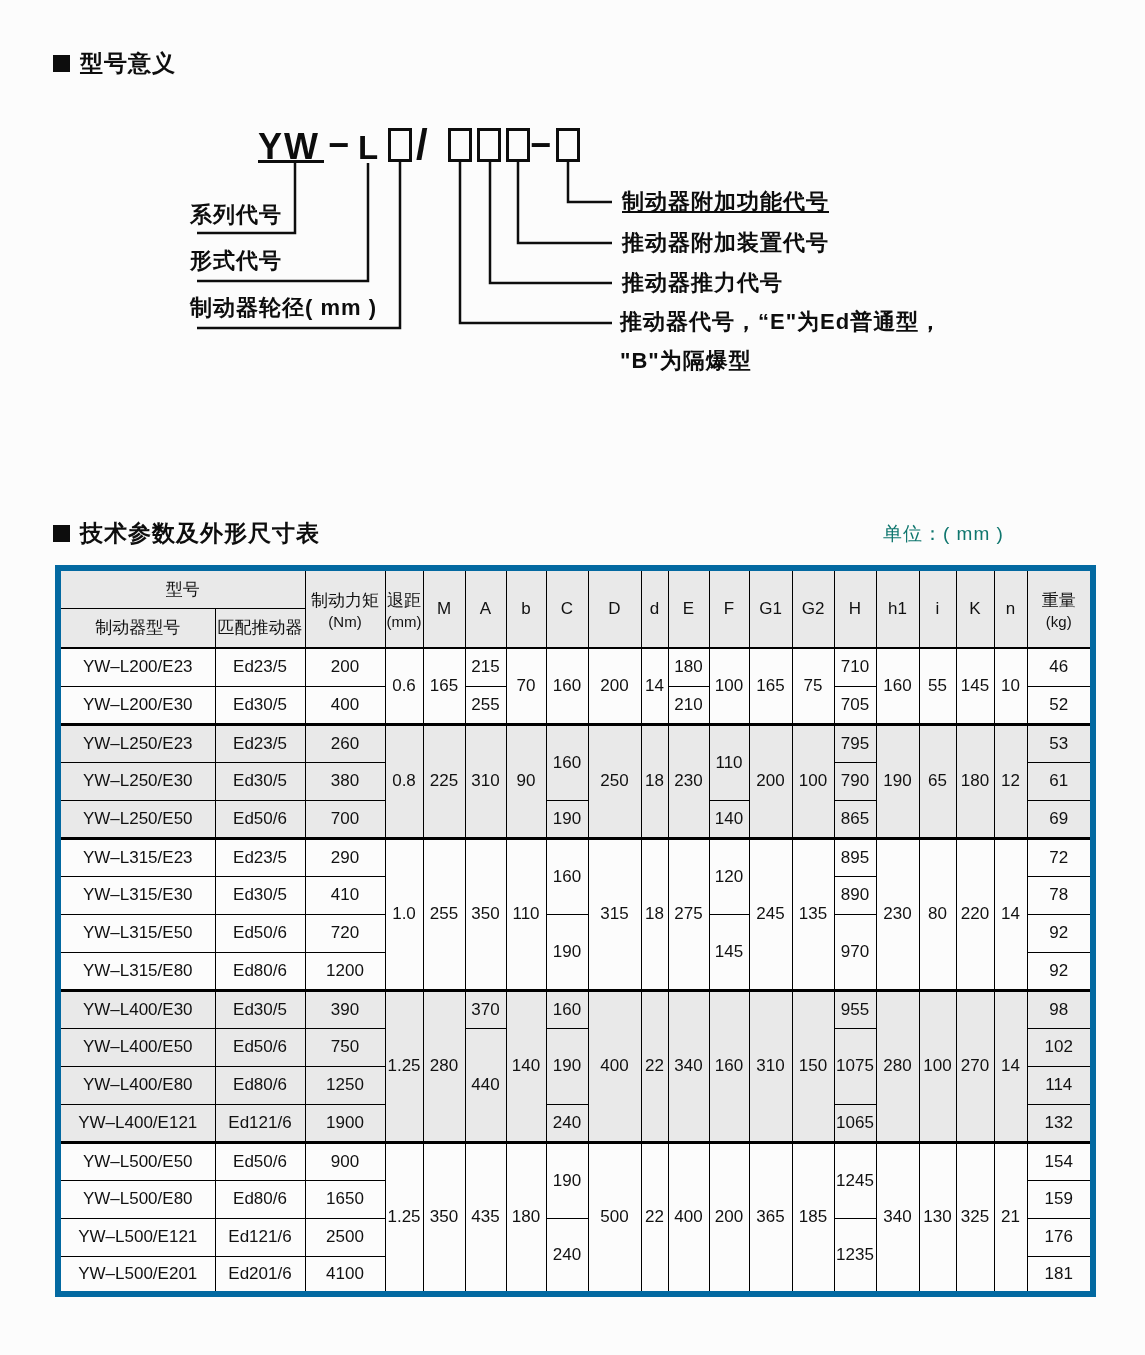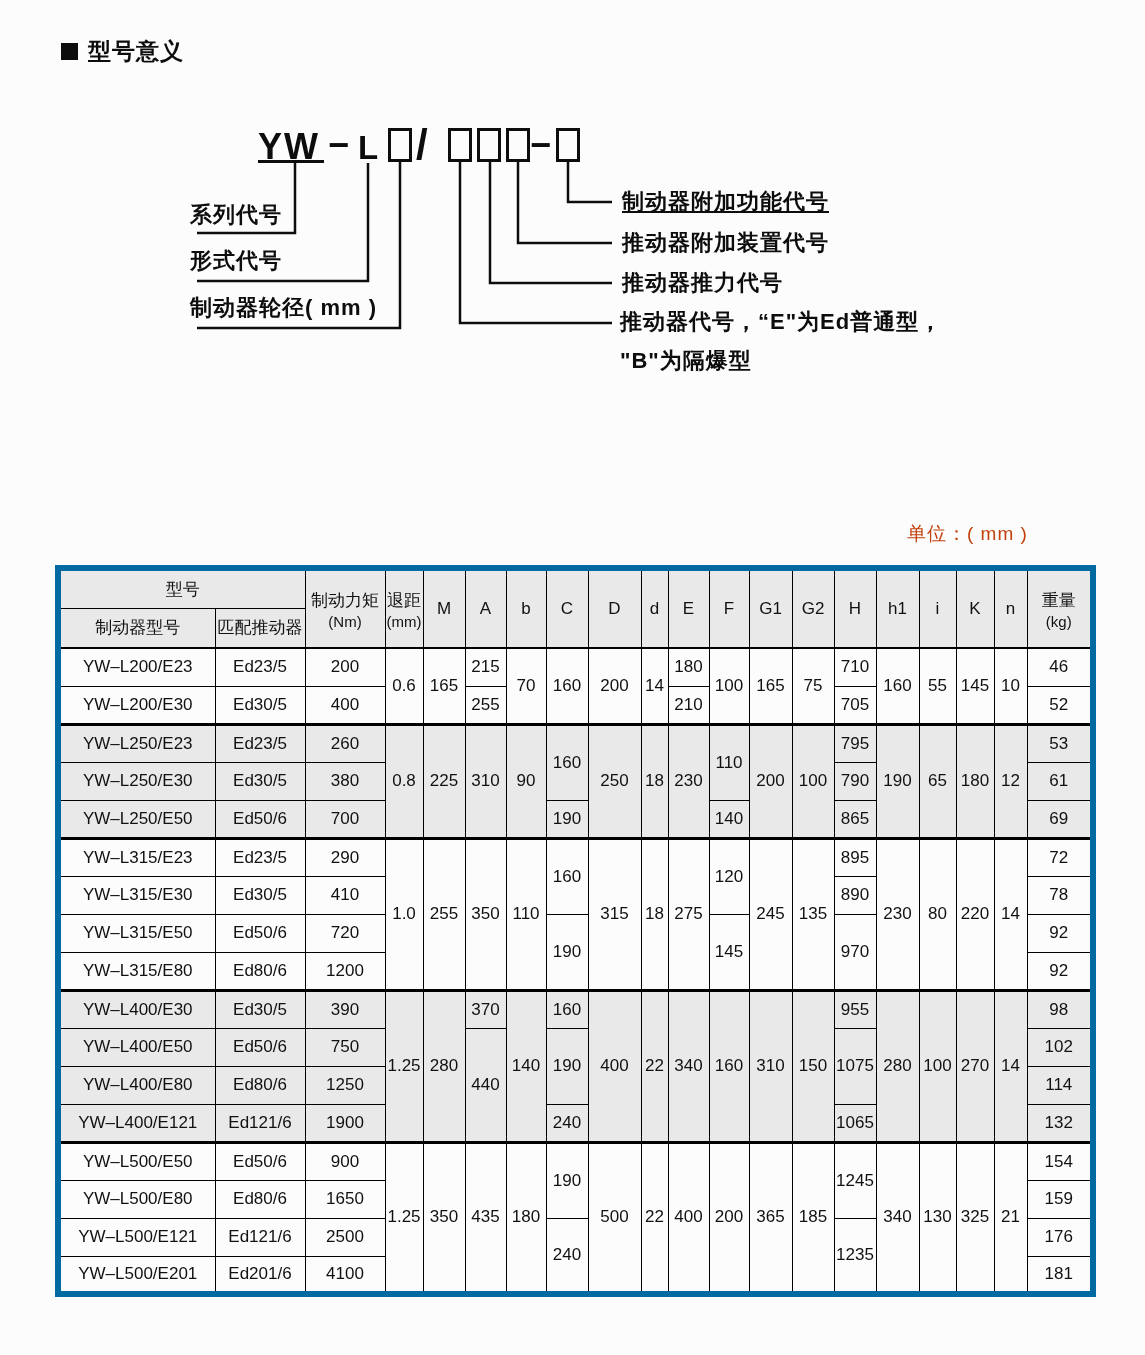--- a/index.html
+++ b/index.html
@@ -18,21 +18,21 @@
     position:absolute;left:53px;
     font-size:23px;font-weight:bold;color:#0d0d0d;
     letter-spacing:1px;white-space:nowrap;
   }
   .sec-title .sq{
     display:inline-block;width:17px;height:17px;background:#0d0d0d;
     margin-right:10px;transform:translateY(1px);
   }
   .unit-label{
     position:absolute;left:883px;top:521px;
-    font-size:19px;color:#c2410c;letter-spacing:1px;white-space:nowrap;margin-left:24px;
+    font-size:19px;color:#0f766e;letter-spacing:1px;white-space:nowrap;
   }
   
   .m-part{position:absolute;color:#0d0d0d;white-space:nowrap;line-height:1;}
   .m-series{left:258px;top:129px;font-size:36px;font-weight:bold;letter-spacing:2px;}
   .m-underline{position:absolute;left:258px;top:160px;width:66px;height:3px;background:#0d0d0d;}
   .m-dash1{left:328px;top:127px;font-size:36px;font-weight:bold;}
   .m-form{left:358px;top:131px;font-size:33px;font-weight:bold;}
   .m-slash{left:416px;top:124px;font-size:42px;font-weight:bold;}
   .m-dash2{left:530px;top:127px;font-size:36px;font-weight:bold;}
   .m-box{
@@ -62,21 +62,21 @@
   .spec-table tbody tr{height:38px;}
   .spec-table tbody tr.shaded td{background:#e9e9e9;}
   .spec-table tbody tr.group-first td{border-top:2px solid #000;text-align:center;}
   .spec-table tbody tr.group-start td{border-top:3px solid #000;}
 </style>
 </head>
 <body>
 
 <div class="page">
 
-  <div class="sec-title" style="top:36px;margin-left:8px;">
+  <div class="sec-title" style="top:48px;">
     <span class="sq"></span><span>型号意义</span>
   </div>
 
   <span class="m-part m-series">YW</span>
   <span class="m-underline"></span>
   <span class="m-part m-dash1">−</span>
   <span class="m-part m-form">L</span>
   <span class="m-box b1"></span>
   <span class="m-part m-slash">/</span>
   <span class="m-box b2"></span>
@@ -98,20 +98,23 @@
   <div class="d-label" style="left:190px;top:202px;">系列代号</div>
   <div class="d-label" style="left:190px;top:248px;">形式代号</div>
   <div class="d-label" style="left:190px;top:295px;">制动器轮径( mm )</div>
 
   <div class="d-label" style="left:622px;top:189px;text-decoration:underline;">制动器附加功能代号</div>
   <div class="d-label" style="left:622px;top:230px;">推动器附加装置代号</div>
   <div class="d-label" style="left:622px;top:270px;">推动器推力代号</div>
   <div class="d-label" style="left:620px;top:309px;">推动器代号，“E"为Ed普通型，</div>
   <div class="d-label" style="left:620px;top:348px;">"B"为隔爆型</div>
 
+  <div class="sec-title" style="top:518px;">
+    <span class="sq"></span><span>技术参数及外形尺寸表</span>
+  </div>
   <div class="unit-label">单位：( mm )</div>
 
   <table class="spec-table">
       <colgroup>
         <col style="width: 157px;">
         <col style="width: 90px;">
         <col style="width: 80px;">
         <col style="width: 38px;">
         <col style="width: 42px;">
         <col style="width: 41px;">

